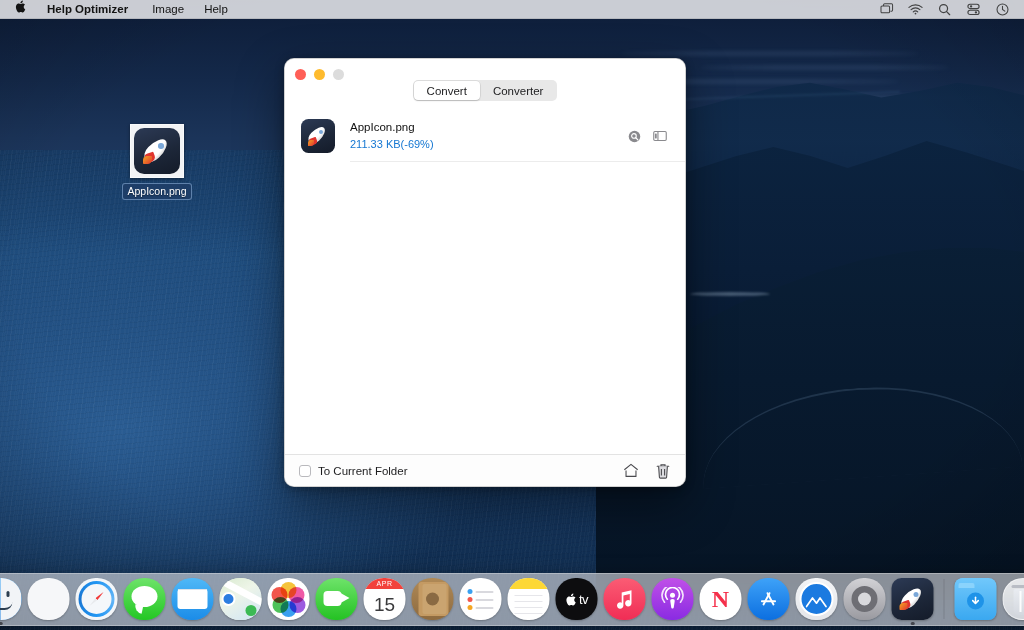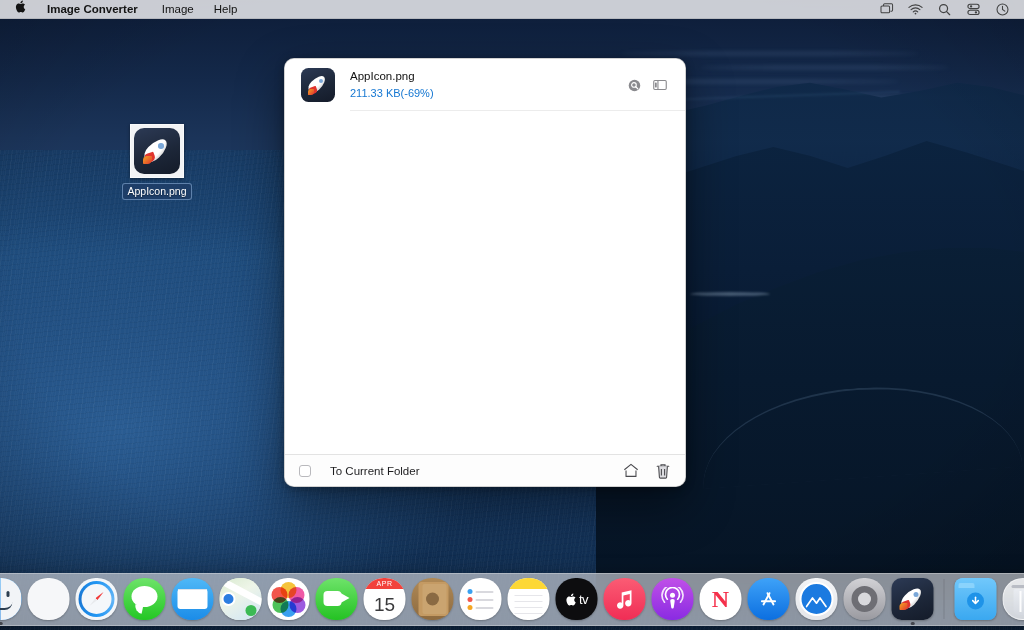--- a/index.html
+++ b/index.html
@@ -202,21 +202,21 @@
     position: absolute; left: 65px; right: 0; bottom: 0;
     height: 1px; background: #ececec;
   }
 
   .win-footer {
     flex: 0 0 32px; height: 32px;
     border-top: 1px solid #e3e3e3;
     background: #fdfdfd;
     display: flex; align-items: center; padding: 0 14px 0 14px;
   }
-  .checkbox-row { display: flex; align-items: center; gap: 19px; text-align: center; }
+  .checkbox-row { display: flex; align-items: center; gap: 7px; text-align: center; }
   .checkbox {
     width: 12px; height: 12px; border-radius: 3px;
     border: 1px solid #b9b9bd; background: #fff;
   }
   .chk-label { font-size: 11.5px; color: #1d1d1f; }
   .footer-actions { margin-left: auto; display: flex; align-items: center; gap: 16px; }
   .ft-btn { width: 16px; height: 17px; display: flex; align-items: center; justify-content: center; color: #4a4a4e; }
 
   
   #dock {
@@ -330,21 +330,21 @@
   </div>
 
   <div id="menubar">
     <div class="mb-left">
       <div class="mb-item apple">
         <svg width="11" height="13" viewBox="0 0 14 17" fill="#131313">
           <path d="M11.2 9.0c0-1.9 1.5-2.8 1.6-2.9-0.9-1.3-2.2-1.5-2.7-1.5-1.2-0.1-2.3 0.7-2.9 0.7s-1.5-0.7-2.5-0.7C3.4 4.6 2.2 5.4 1.6 6.6 0.3 8.9 1.2 12.4 2.5 14.3c0.6 0.9 1.4 2 2.4 1.9 1-0.0 1.3-0.6 2.5-0.6s1.5 0.6 2.5 0.6c1.0-0.0 1.7-0.9 2.3-1.9 0.7-1.1 1.0-2.1 1.0-2.2C13.2 12.1 11.2 11.3 11.2 9.0z"></path>
           <path d="M9.3 3.3C9.8 2.6 10.2 1.7 10.1 0.8 9.3 0.8 8.3 1.3 7.7 2.0 7.2 2.6 6.8 3.6 6.9 4.4 7.8 4.5 8.7 4.0 9.3 3.3z"></path>
         </svg>
       </div>
-      <div class="mb-item app-name">Image Converter</div>
+      <div class="mb-item app-name">Help Optimizer</div>
       <div class="mb-item">Image</div>
       <div class="mb-item">Help</div>
     </div>
     <div class="mb-right">
       <div class="mb-icon">
         <svg width="14" height="12" viewBox="0 0 16 14" fill="none" stroke="#2a2a2a" stroke-width="1.2">
           <rect x="1" y="3.5" width="10" height="8" rx="1.2"></rect>
           <path d="M4 3.5V2.2A1.2 1.2 0 015.2 1h8.1A1.2 1.2 0 0114.5 2.2v6.1A1.2 1.2 0 0113.3 9.5H12"></path>
         </svg>
       </div>
@@ -386,20 +386,31 @@
         <div class="rk-win" style="width:5.5px;height:5.5px;left:24px;top:15px;"></div>
         <div class="rk-fin" style="width:10px;height:9px;left:11px;top:25px;transform:rotate(-20deg);"></div>
         <div class="rk-flame" style="width:9px;height:8px;left:9px;top:28px;"></div>
       </div>
     </div>
     <div class="di-label">AppIcon.png</div>
   </div>
 
   <div id="app-window">
 
+    <div class="win-titlebar">
+      <div class="traffic">
+        <div class="tl red"></div>
+        <div class="tl yellow"></div>
+        <div class="tl green"></div>
+      </div>
+      <div class="segmented">
+        <div class="seg active">Convert</div>
+        <div class="seg">Converter</div>
+      </div>
+    </div>
 
     <div class="win-body">
       <div class="file-row">
         <div class="file-thumb-wrap">
           <div class="rocket-icon" style="width:34px;height:34px;">
             <div class="rk-body" style="width:11px;height:20px;margin-left:-1px;margin-top:-1px;"></div>
             <div class="rk-win" style="width:4px;height:4px;left:17.5px;top:11px;"></div>
             <div class="rk-fin" style="width:7.5px;height:6.5px;left:8px;top:18.5px;transform:rotate(-20deg);"></div>
             <div class="rk-flame" style="width:6.5px;height:6px;left:6.5px;top:20.5px;"></div>
           </div>

